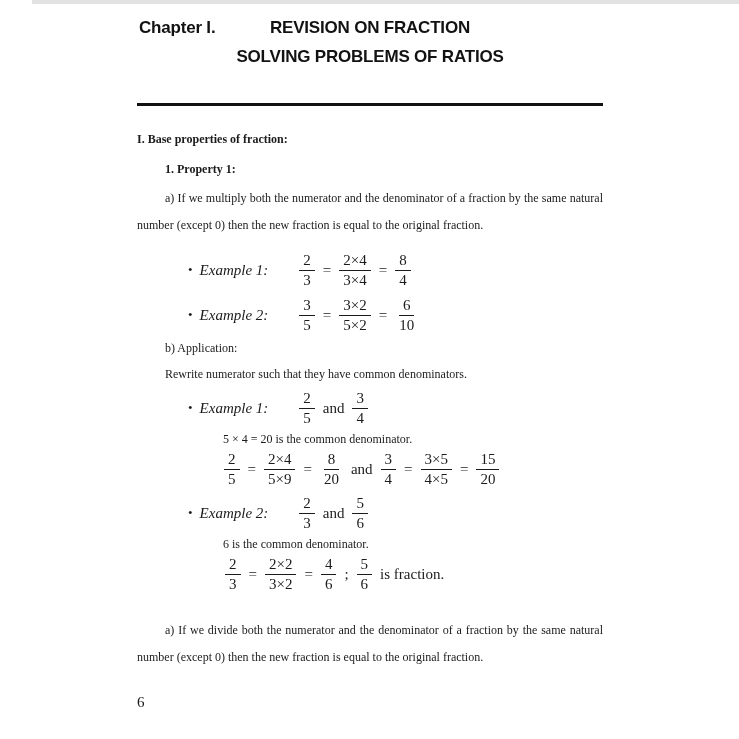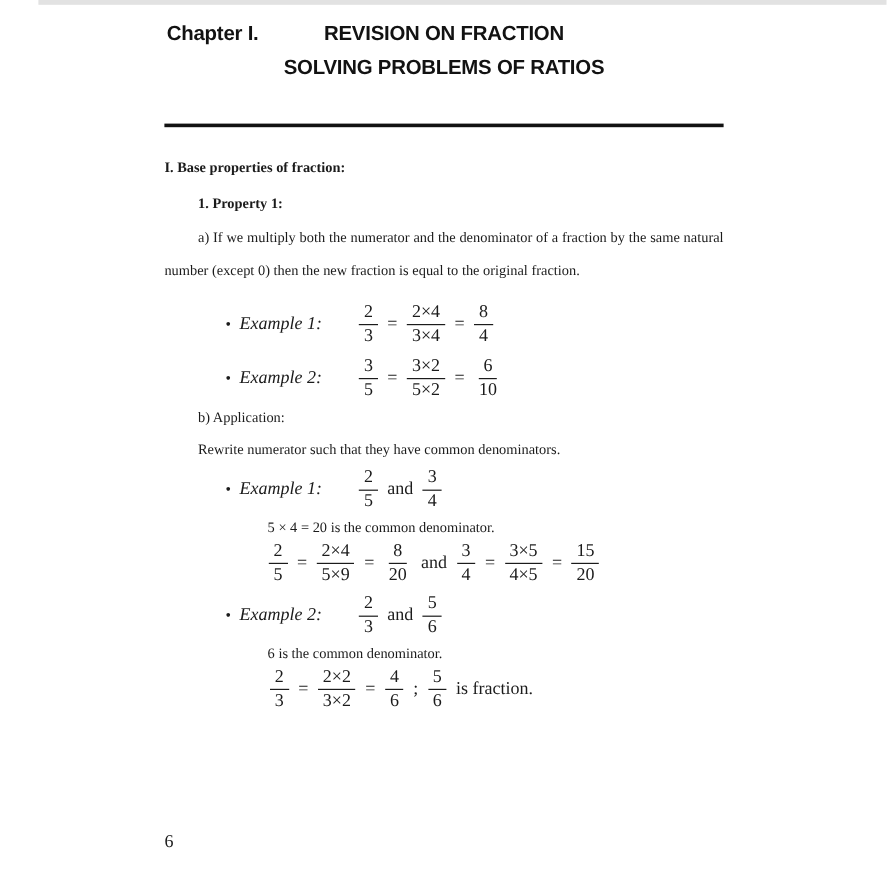--- a/index.html
+++ b/index.html
@@ -190,16 +190,17 @@
           <span class="eqtext">;</span>
           <span class="frac">
             <span class="num">5</span>
             <span class="den">6</span>
           </span>
           <span class="eqtext">is fraction.</span>
         </span>
     </div>
 
 
+    <div class="bodyline para" style="top:617px;">a) If we divide both the numerator and the denominator of a fraction by the same natural number (except 0) then the new fraction is equal to the original fraction.</div>
 
     <div class="pagenum">6</div>
   </div>
 </div>
 
 </body></html>

